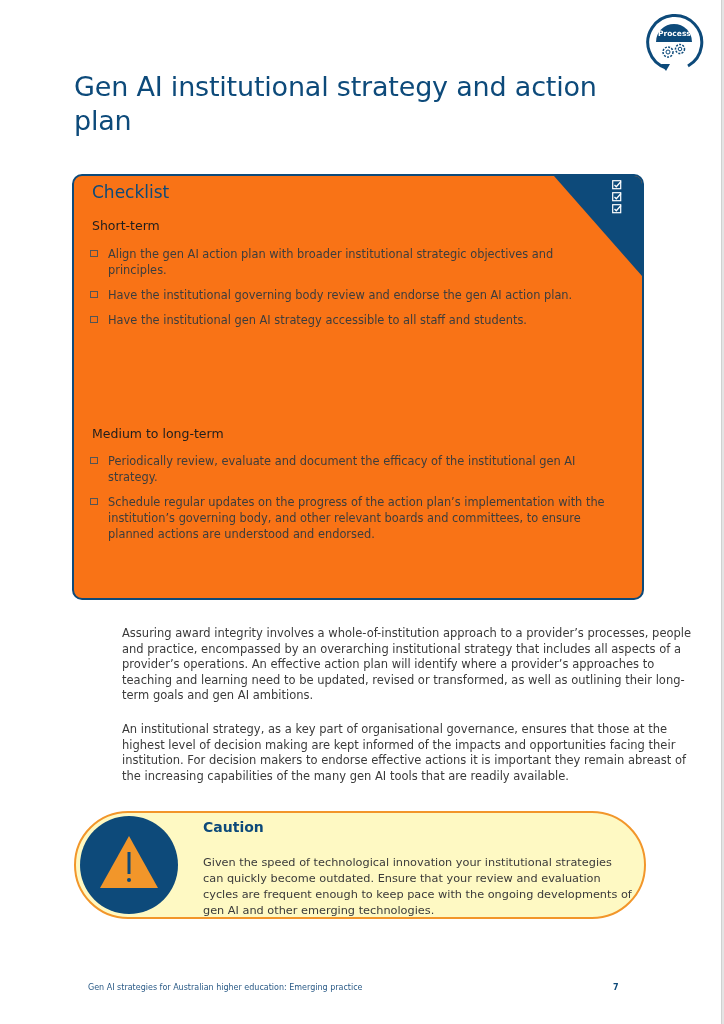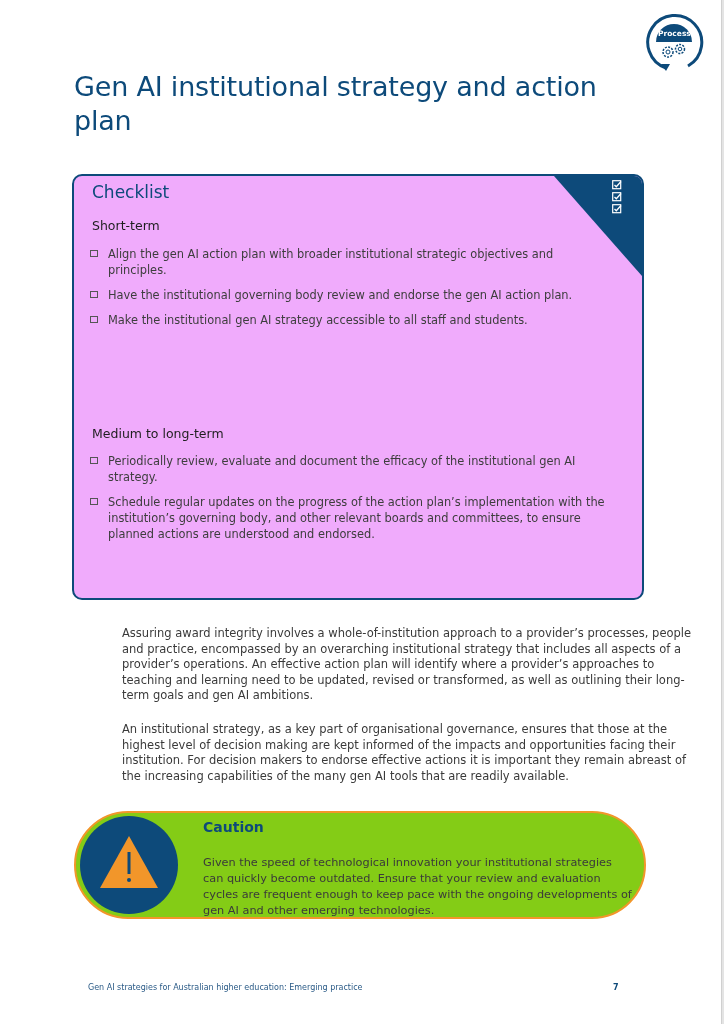--- a/index.html
+++ b/index.html
@@ -4,33 +4,33 @@
 <style>
   * { box-sizing: border-box; margin: 0; padding: 0; }
   html, body { width: 724px; height: 1024px; background: #ffffff; overflow: hidden; }
   body { font-family: "DejaVu Sans", sans-serif; color: #3a3a3a; position: relative; }
   .page-edge { position: absolute; top: 0; right: 0; width: 3px; height: 1024px; background: #e4e4e4; border-left: 1px solid #d0d0d0; }
 
   .badge { position: absolute; left: 644px; top: 12px; width: 60px; height: 60px; }
 
   .title { position: absolute; left: 74px; top: 70px; width: 560px; font-size: 27px; line-height: 34px; color: #0d4a7a; font-weight: normal; letter-spacing: -0.2px; }
 
-  .checklist { position: absolute; left: 72px; top: 174px; width: 572px; height: 426px; background: #f0abfc; border: 2.5px solid #0d4a7a; border-radius: 10px; overflow: hidden; }
+  .checklist { position: absolute; left: 72px; top: 174px; width: 572px; height: 426px; background: #f97316; border: 2.5px solid #0d4a7a; border-radius: 10px; overflow: hidden; }
   .corner { position: absolute; right: 0; top: 0; width: 0; height: 0; border-style: solid; border-width: 0 88px 100px 0; border-color: transparent #0d4a7a transparent transparent; }
   .corner-icons { position: absolute; right: 20px; top: 4px; display: flex; flex-direction: column; gap: 2px; }
   .corner-icons svg { display: block; }
   .cl-title { position: absolute; left: 18px; top: 6px; font-size: 17px; color: #0d4a7a; }
   .cl-section { position: absolute; left: 18px; font-size: 12.5px; color: #1e1e1e; font-weight: 500; }
   .cl-list { position: absolute; left: 16px; width: 520px; list-style: none; }
   .cl-item { position: relative; padding-left: 18px; font-size: 11.4px; line-height: 16px; color: #3d3d3d; margin-bottom: 9px; }
   .cl-box { position: absolute; left: 0; top: 4px; width: 8px; height: 7px; border: 1px solid #555; background: transparent; }
 
   .para { position: absolute; left: 74px; width: 572px; font-size: 11.5px; line-height: 15.5px; color: #3a3a3a; margin-left: 48px; }
 
-  .caution { position: absolute; left: 74px; top: 811px; width: 572px; height: 108px; background: #84cc16; border: 2.5px solid #f2962a; border-radius: 54px; }
+  .caution { position: absolute; left: 74px; top: 811px; width: 572px; height: 108px; background: #fef9c3; border: 2.5px solid #f2962a; border-radius: 54px; }
   .caution-circle { position: absolute; left: 4px; top: 3px; width: 98px; height: 98px; border-radius: 50%; background: #0d4a7a; }
   .caution-title { position: absolute; left: 127px; top: 6px; font-size: 14px; font-weight: bold; color: #0d4a7a; }
   .caution-text { position: absolute; left: 127px; top: 30px; width: 430px; font-size: 11.3px; line-height: 16px; color: #3a3a3a; margin-top: 12px; }
 
   .footer-text { position: absolute; left: 88px; top: 983px; font-size: 8px; color: #2a5a86; }
   .footer-page { position: absolute; left: 613px; top: 983px; font-size: 8px; font-weight: bold; color: #0d4a7a; }
 </style>
 </head>
 <body>
 
@@ -69,21 +69,21 @@
   </div>
 
   <div class="cl-title">Checklist</div>
 
   <div class="cl-section" style="top:42px;">Short-term</div>
   <ul class="cl-list" style="top:70px;">
     <li class="cl-item"><span class="cl-box"></span><span>Align the gen AI action plan with broader institutional strategic objectives and principles.</span></li>
     <li class="cl-item"><span class="cl-box"></span><span>Have the institutional governing body review and endorse the gen AI action plan.</span></li>
     <li class="cl-item"><span class="cl-box"></span></li>
     <li class="cl-item"><span class="cl-box"></span></li>
-    <li class="cl-item"><span class="cl-box"></span><span>Make the institutional gen AI strategy accessible to all staff and students.</span></li>
+    <li class="cl-item"><span class="cl-box"></span><span>Have the institutional gen AI strategy accessible to all staff and students.</span></li>
   </ul>
 
   <div class="cl-section" style="top:250px;">Medium to long-term</div>
   <ul class="cl-list" style="top:277px;">
     <li class="cl-item"><span class="cl-box"></span><span>Periodically review, evaluate and document the efficacy of the institutional gen AI strategy.</span></li>
     <li class="cl-item"><span class="cl-box"></span><span>Schedule regular updates on the progress of the action plan’s implementation with the institution’s governing body, and other relevant boards and committees, to ensure planned actions are understood and endorsed.</span></li>
   </ul>
 </div>
 
 <p class="para" style="top:626px;">Assuring award integrity involves a whole-of-institution approach to a provider’s processes, people and practice, encompassed by an overarching institutional strategy that includes all aspects of a provider’s operations. An effective action plan will identify where a provider’s approaches to teaching and learning need to be updated, revised or transformed, as well as outlining their long-term goals and gen AI ambitions.</p>

